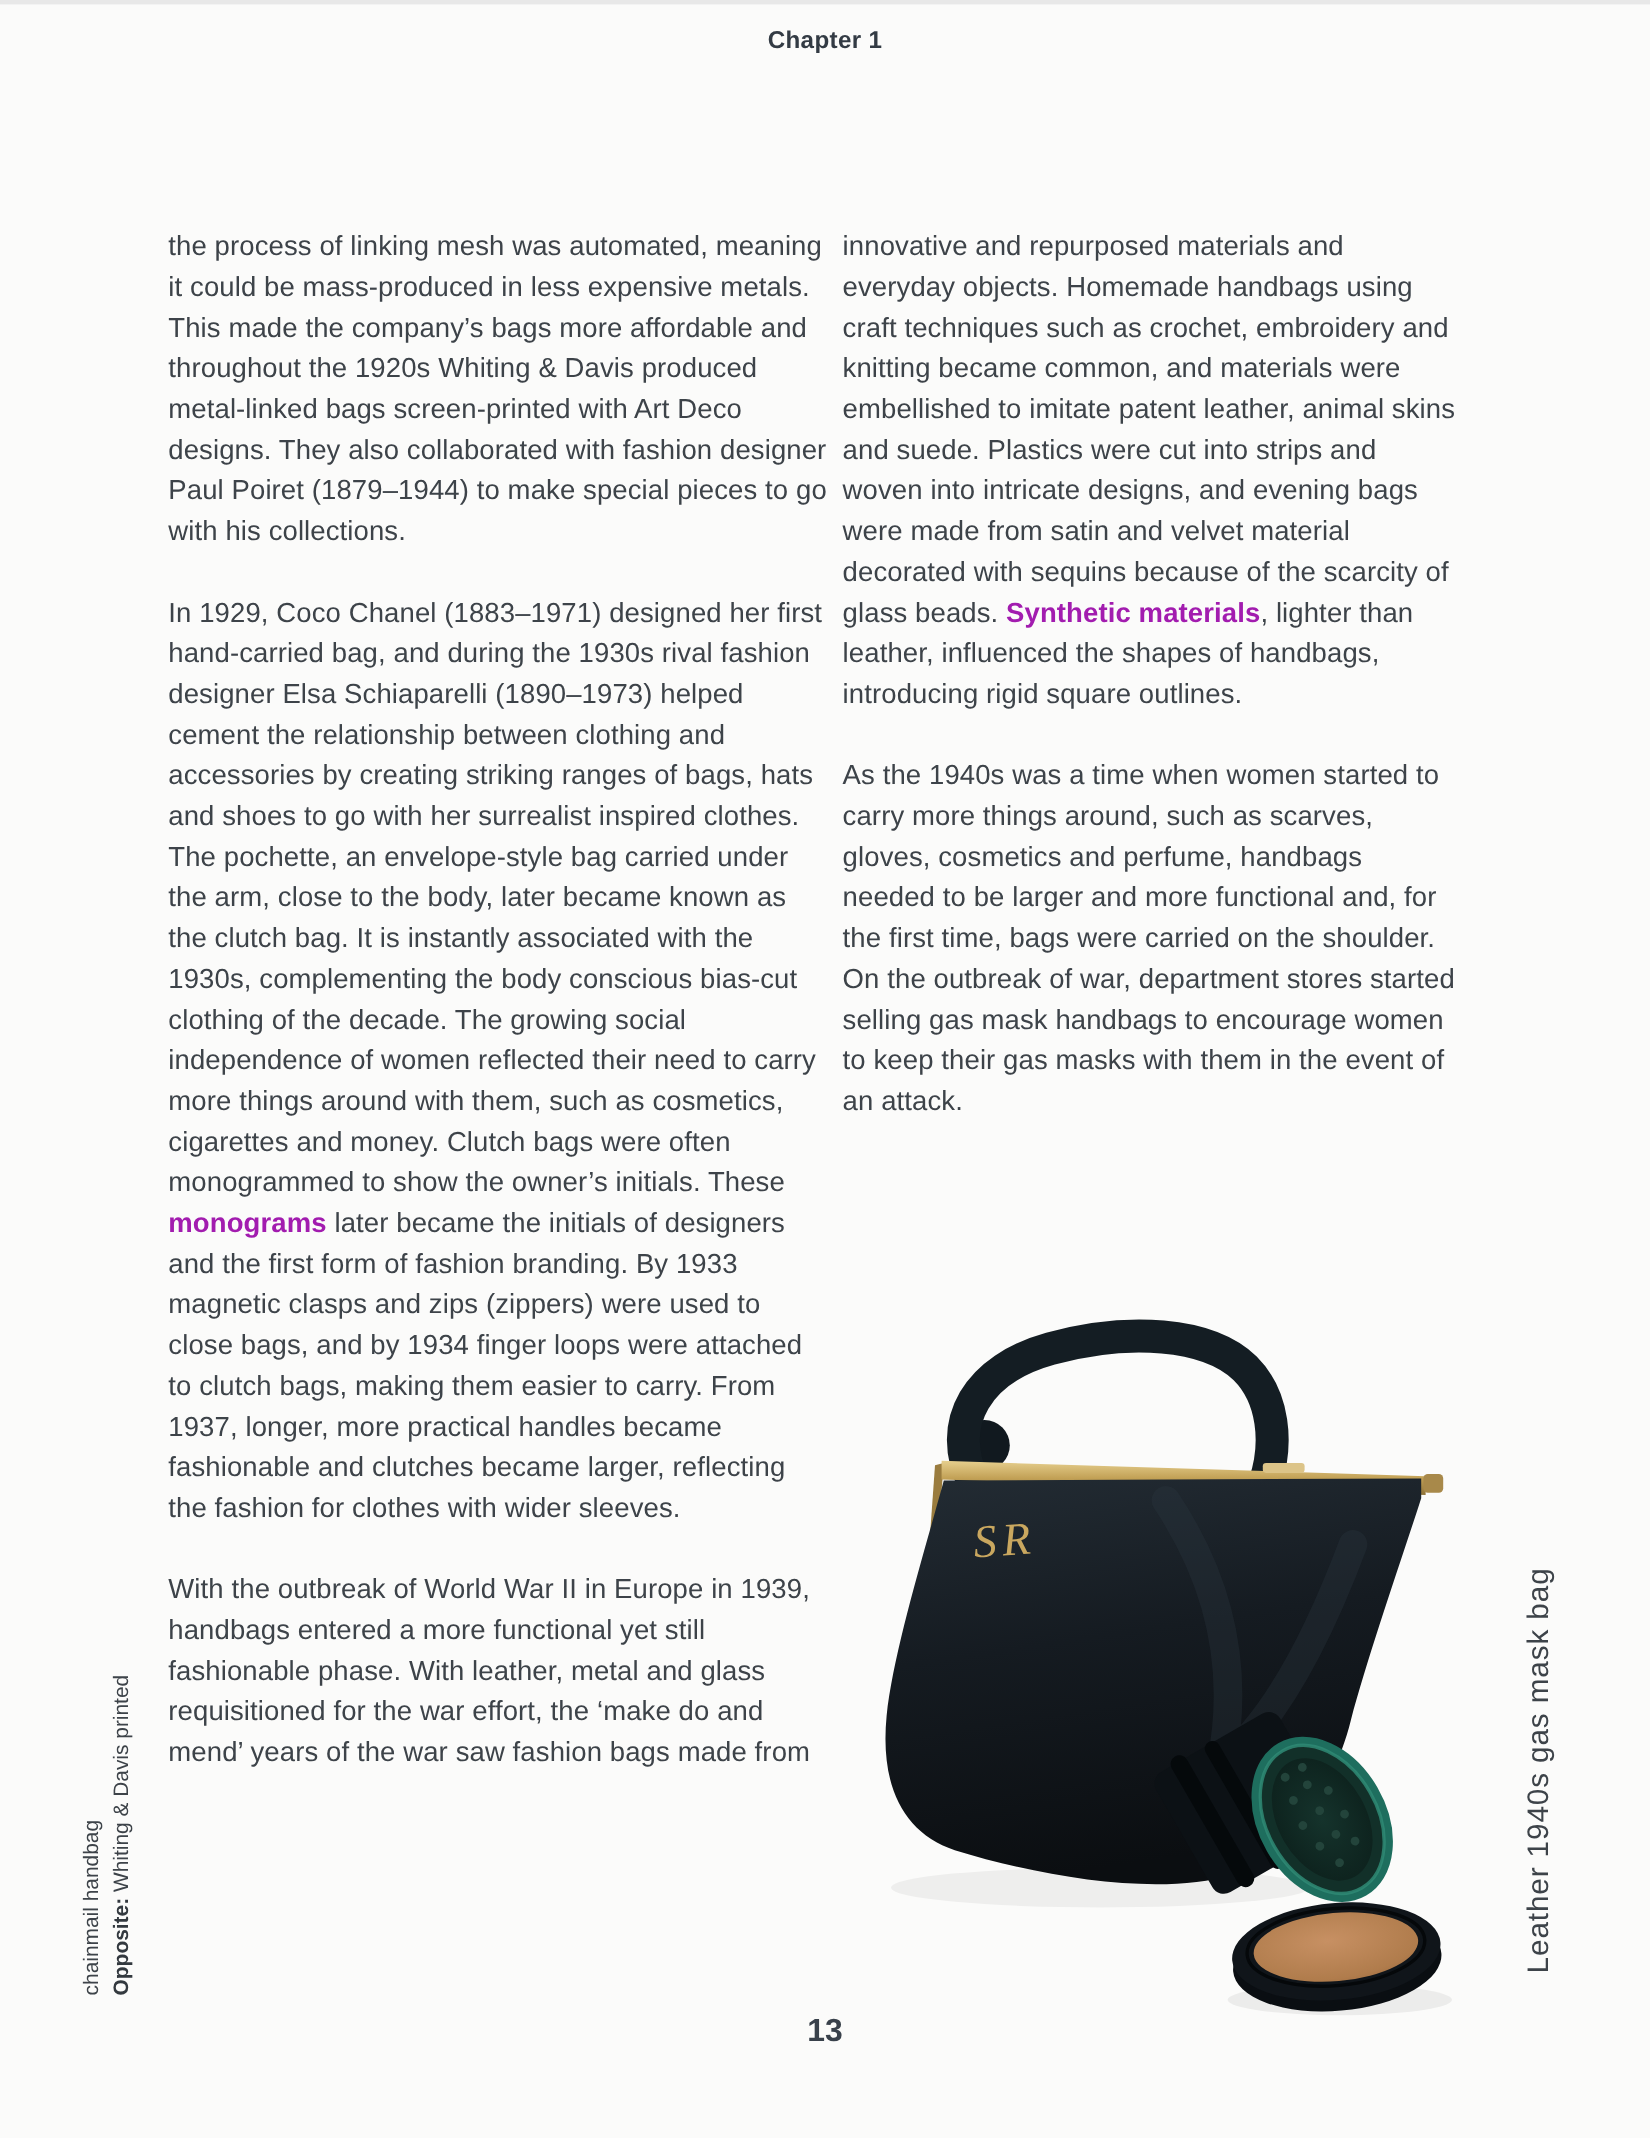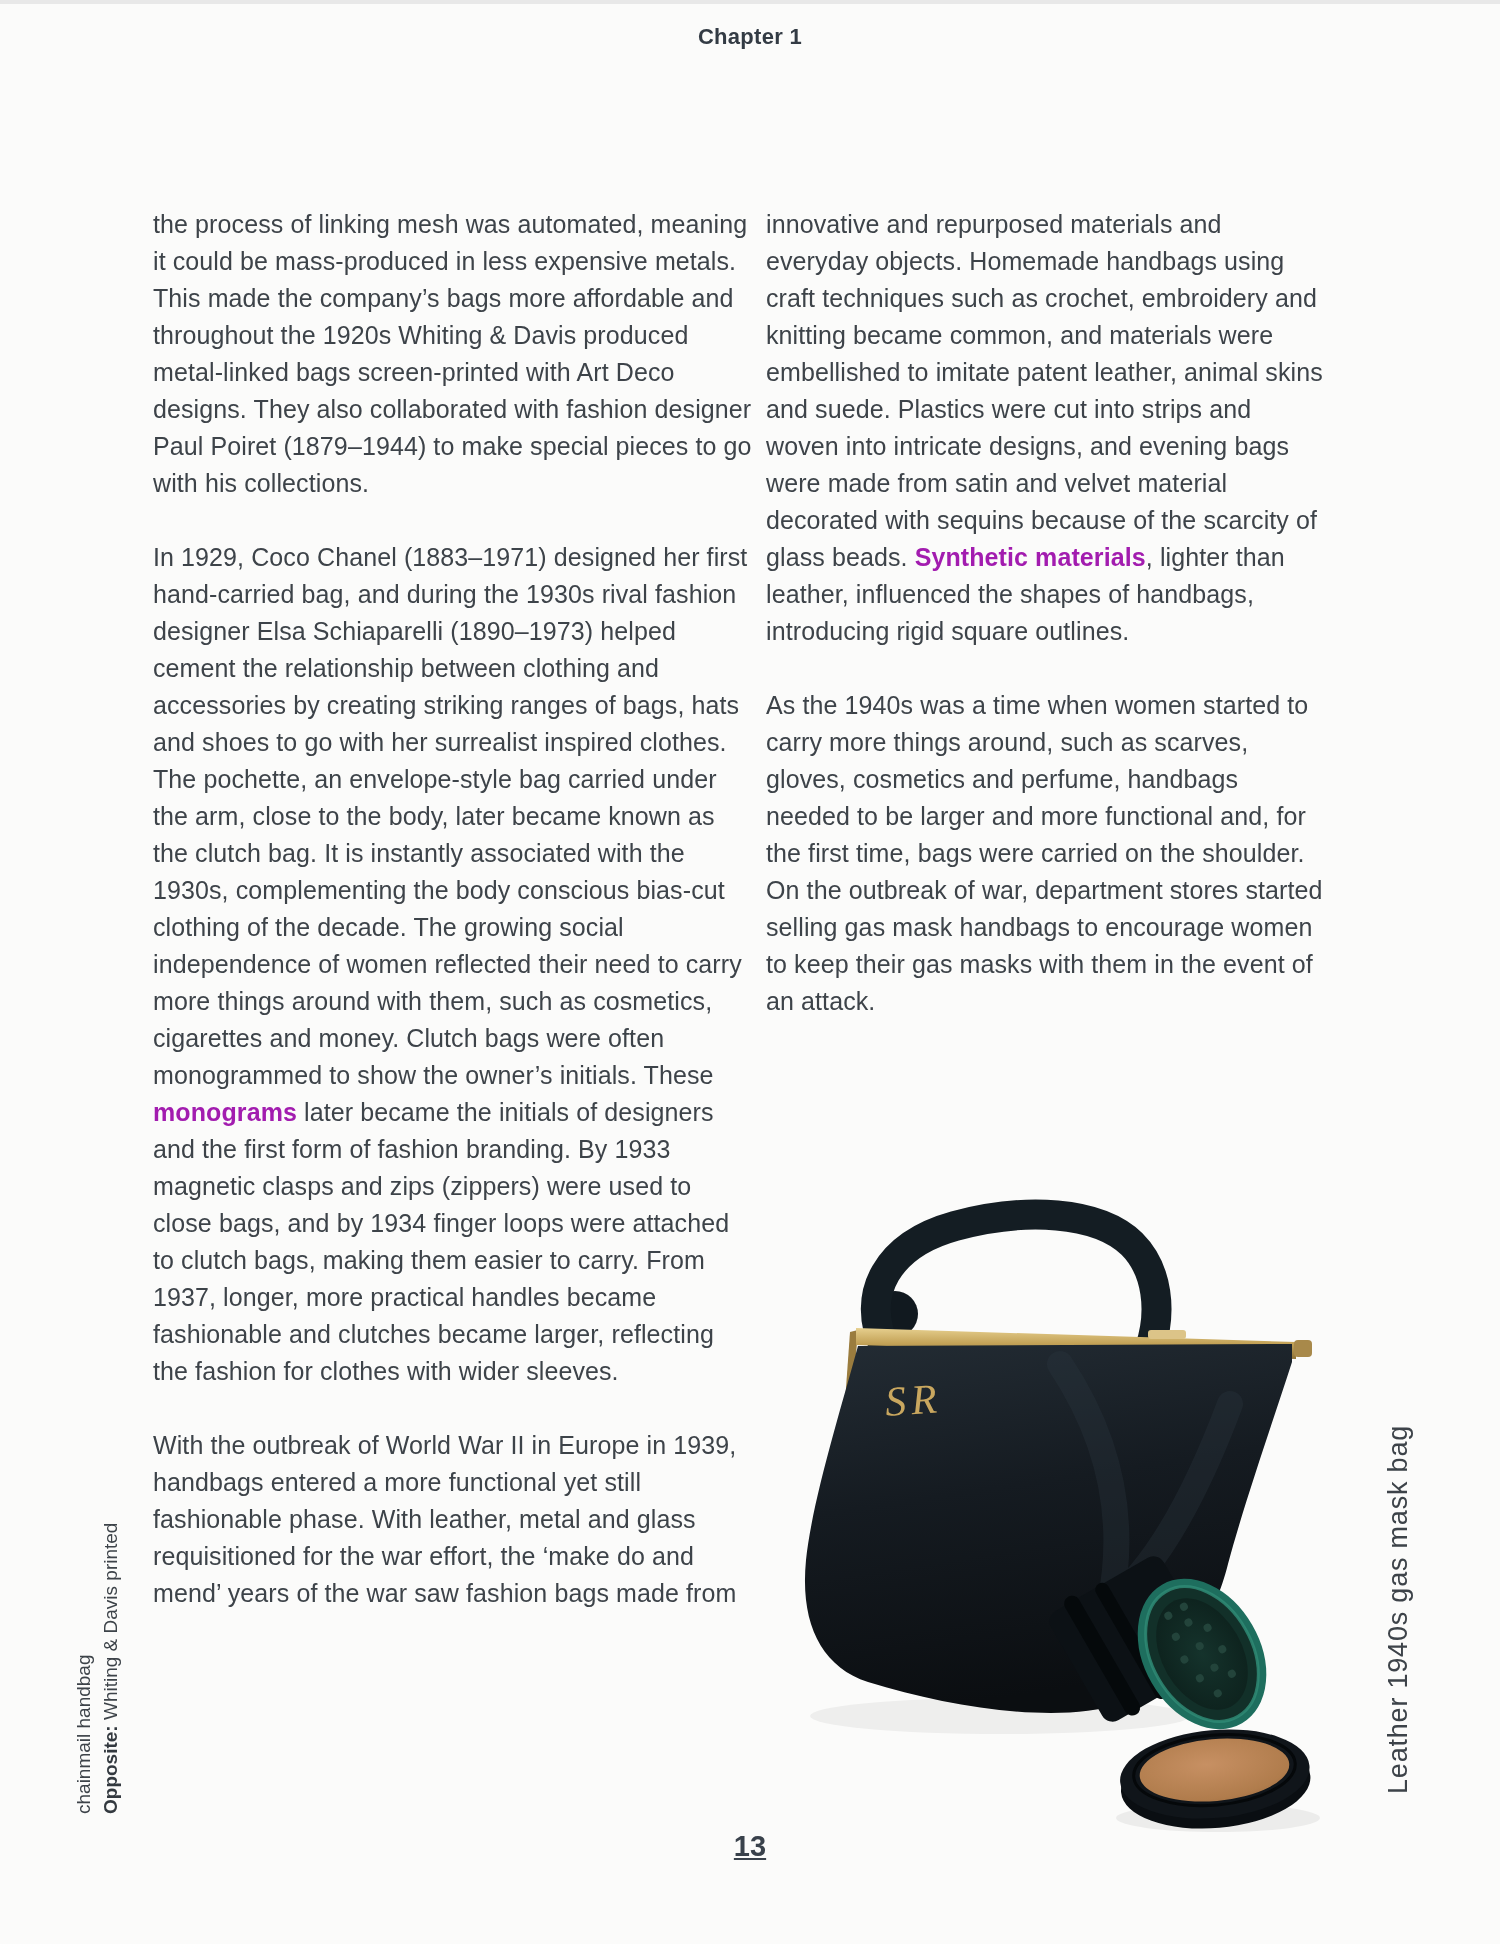--- a/index.html
+++ b/index.html
@@ -40,21 +40,21 @@
     font-size:19px;line-height:27px;
   }
   .caption-left .b{font-weight:700;color:#33393f;}
   .caption-right{
     left:1372px;top:1378px;height:412px;width:42px;
     font-size:27px;letter-spacing:0.8px;
   }
   .page-number{
     position:absolute;top:1826px;left:0;width:100%;
     text-align:center;
-    font-size:29px;font-weight:600;color:#39414b;text-decoration:underline;
+    font-size:29px;font-weight:600;color:#39414b;
   }
   .figure-svg{position:absolute;left:770px;top:1185px;width:570px;height:660px;}
   .monogram-text{
     font-family:"Liberation Serif", serif;
     font-style:italic;
     letter-spacing:5px;
   }
 </style>
 </head>
 <body>

